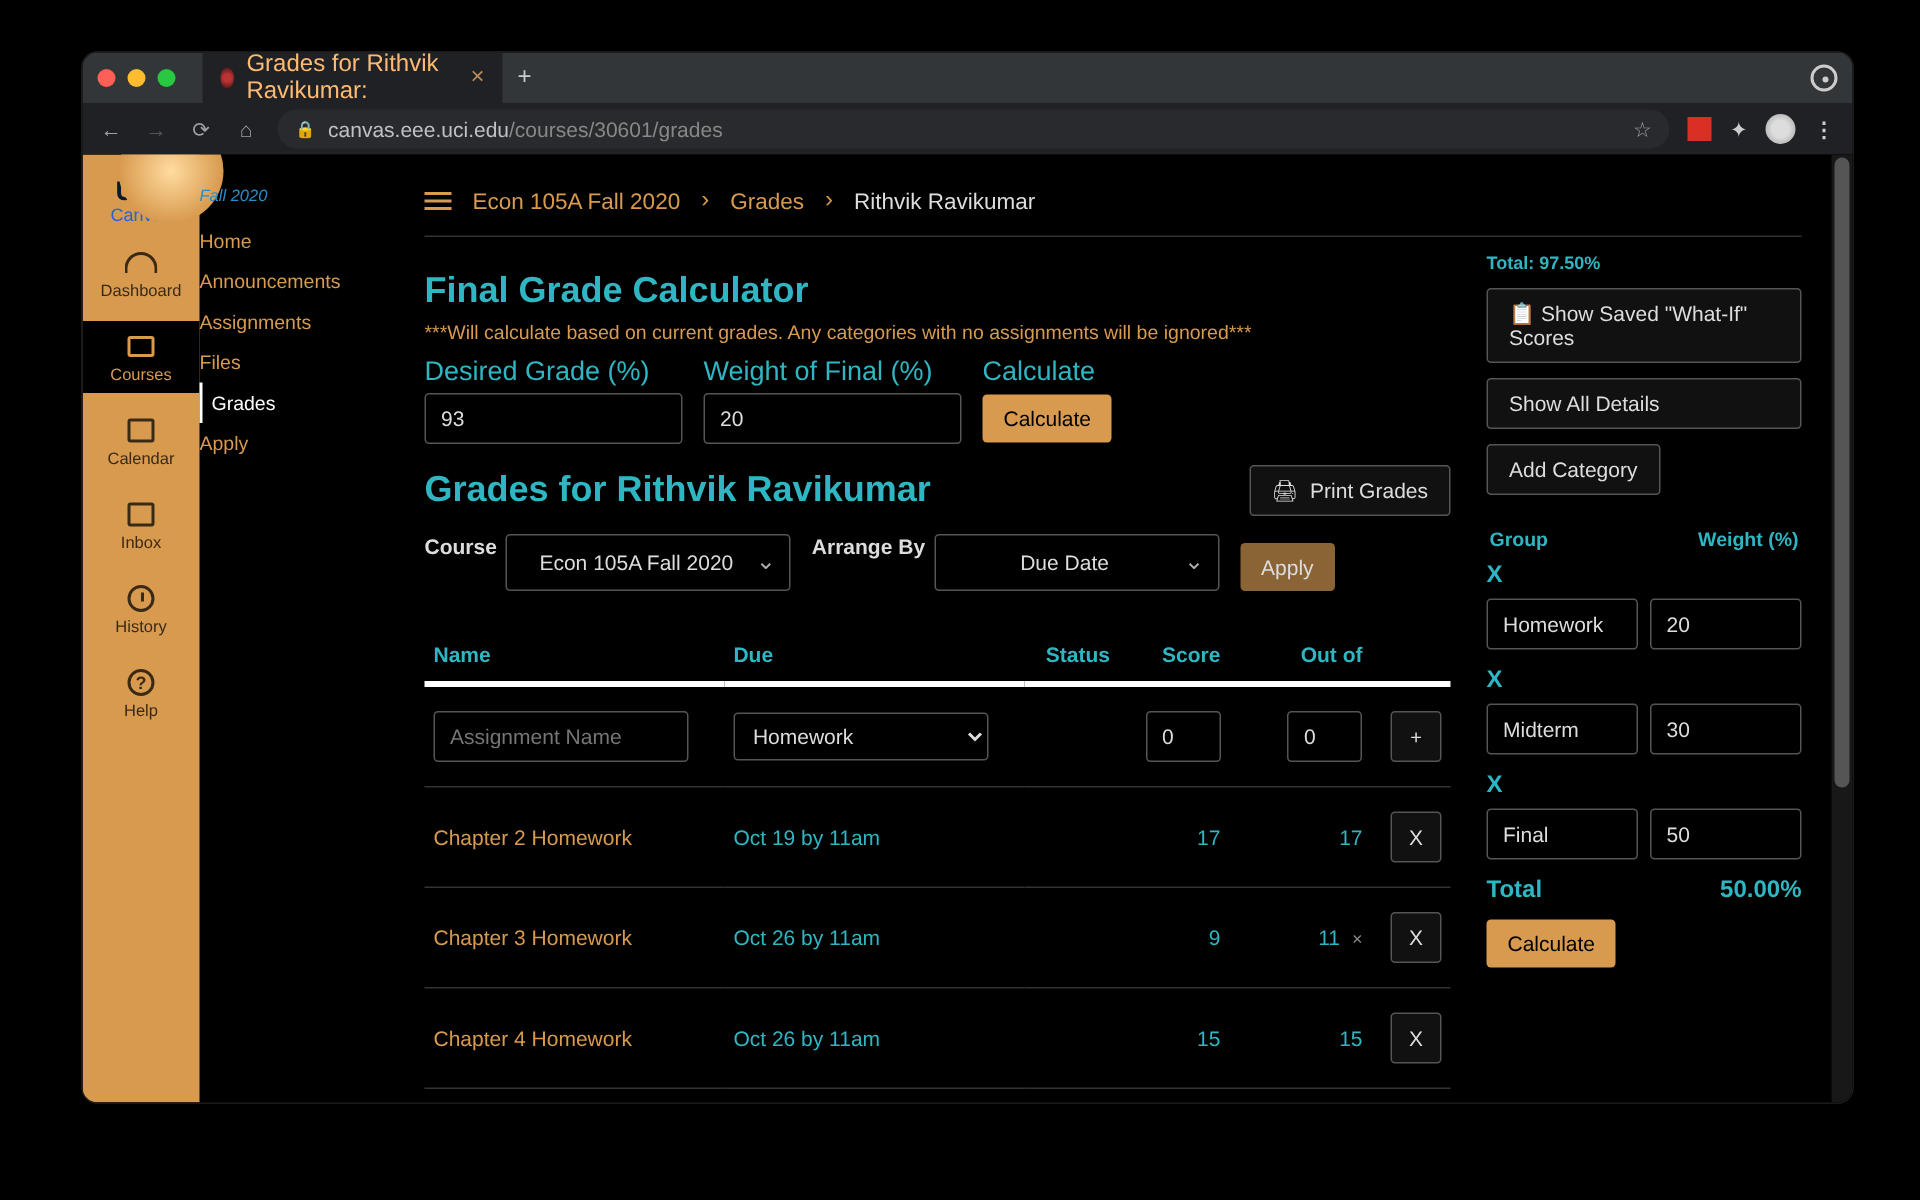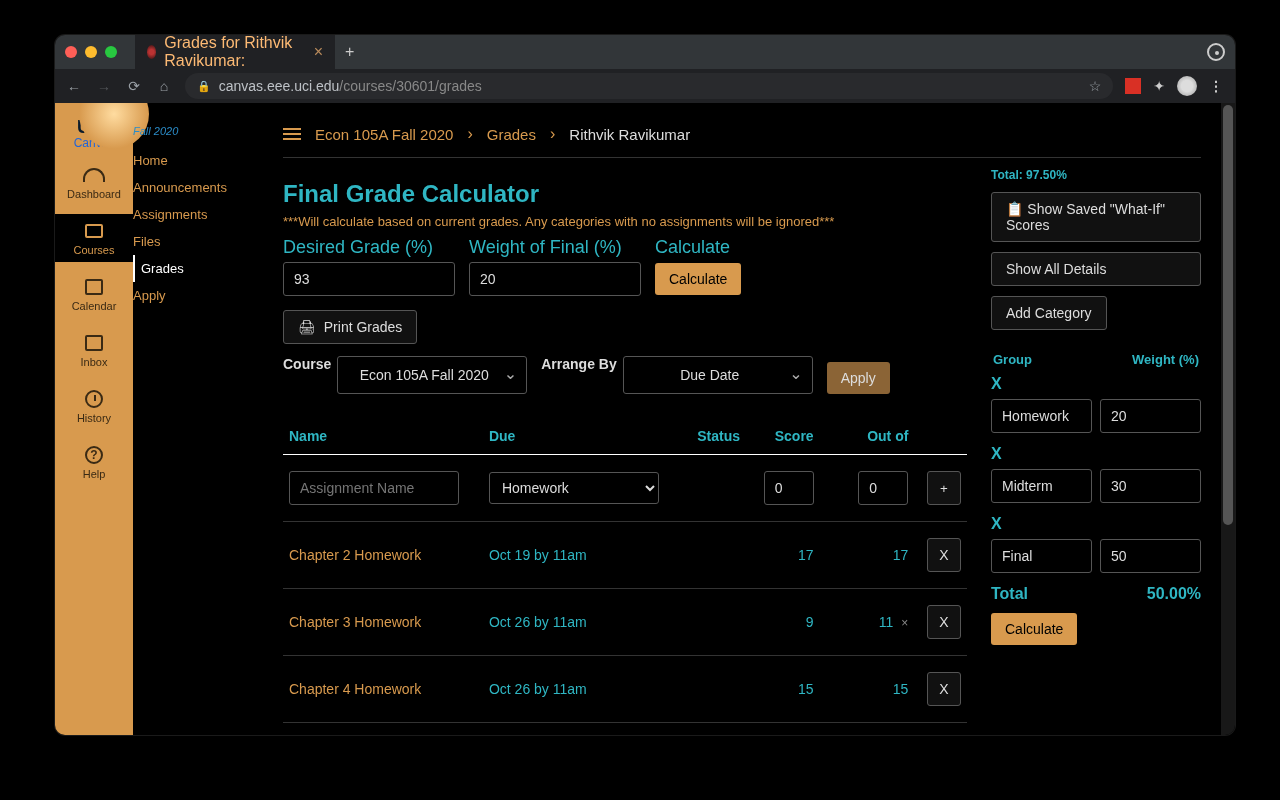--- a/index.html
+++ b/index.html
@@ -84,21 +84,21 @@
   .printbtn { border:1px solid #555; background:#111; color:#ddd; padding:8px 14px; border-radius:3px; cursor:pointer; display:flex; gap:8px; align-items:center; font-size:14px; }
 
   .filters { display:flex; gap:14px; align-items:flex-end; margin-top:12px; }
   .filters .col { display:flex; gap:6px;text-align:center; }
   .filters label { color:#ddd; font-size:14px; font-weight:600; }
   .selwrap { position:relative; }
   .selwrap select, .selwrap .fakesel { width:190px; padding:10px 28px 10px 12px; background:#000; color:#ddd; border:1px solid #555; border-radius:3px; font-size:14px; appearance:none; }
   .selwrap::after { content:"⌄"; position:absolute; right:10px; top:8px; color:#aaa; pointer-events:none; }
 
   table.grades { width:100%; margin-top:24px; border-collapse:collapse; }
-  table.grades th { text-align:left; color:#2fb6c3; font-size:14px; font-weight:600; padding:10px 6px; border-bottom:1px solid #ffffff; }
+  table.grades th { text-align:left; color:#2fb6c3; font-size:14px; font-weight:600; padding:10px 6px; border-bottom:4px solid #ffffff; }
   table.grades td { padding:16px 6px; border-bottom:1px solid #333; font-size:14px; vertical-align:middle; }
   table.grades .name { color:#d89a4e; }
   table.grades .due { color:#2fb6c3; }
   table.grades .num { color:#2fb6c3; text-align:right; white-space:nowrap; }
   .xbtn { width:34px; height:34px; border:1px solid #555; background:#111; color:#ddd; border-radius:3px; cursor:pointer; font-size:14px; }
   .mutex { color:#888; font-size:12px; margin-left:8px; }
 
   .addrow td { padding:10px 6px; }
   .addrow input[type=text] { width:170px; }
   .addrow select { width:170px; padding:6px 8px; }
@@ -238,20 +238,21 @@
             <div>Weight of Final (%)</div>
             <div>Calculate</div>
           </div>
           <div class="calcrow">
             <input type="text" value="93" style="">
             <input type="text" value="20" style="">
             <button class="btn">Calculate</button>
           </div>
 
           <div class="gradeshdr">
+            <h2>Grades for Rithvik Ravikumar</h2>
             <button class="printbtn">
               <span>🖨</span>
               <span>Print Grades</span>
             </button>
           </div>
 
           <div class="filters">
             <div class="col">
               <label>Course</label>
               <div class="selwrap">

